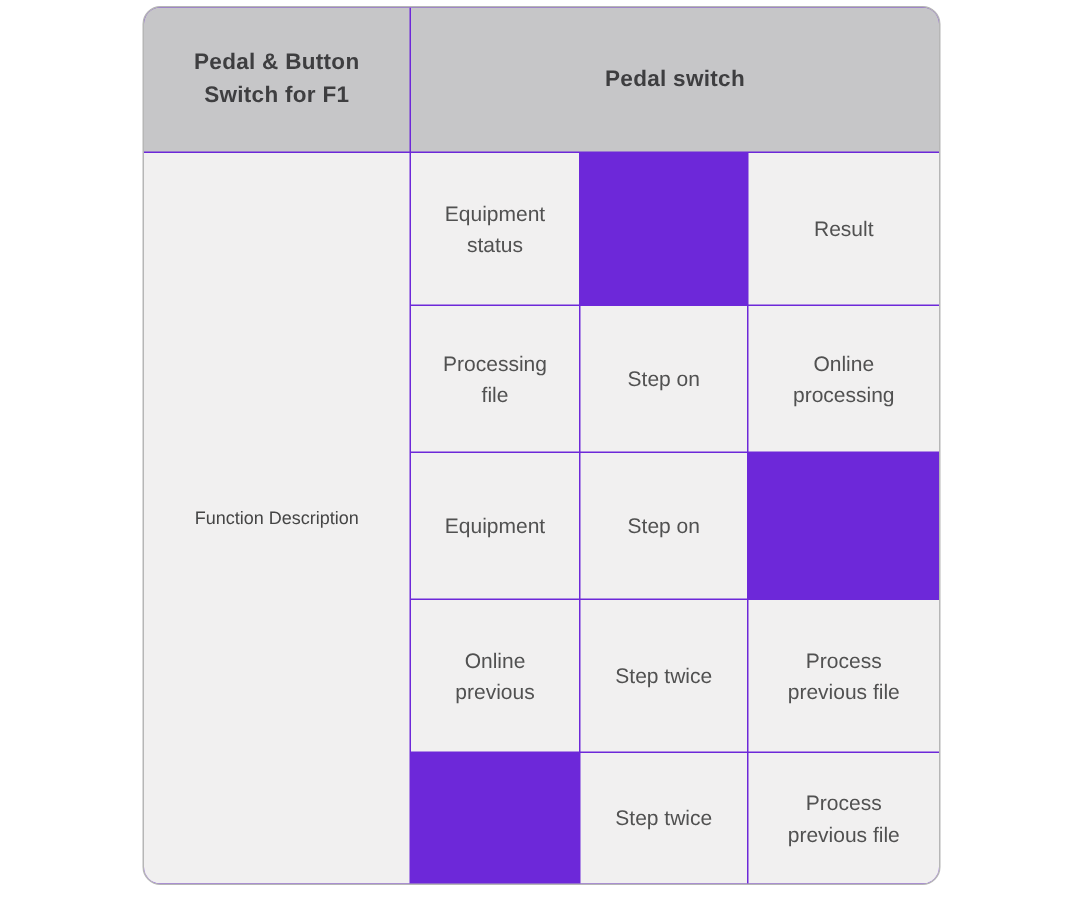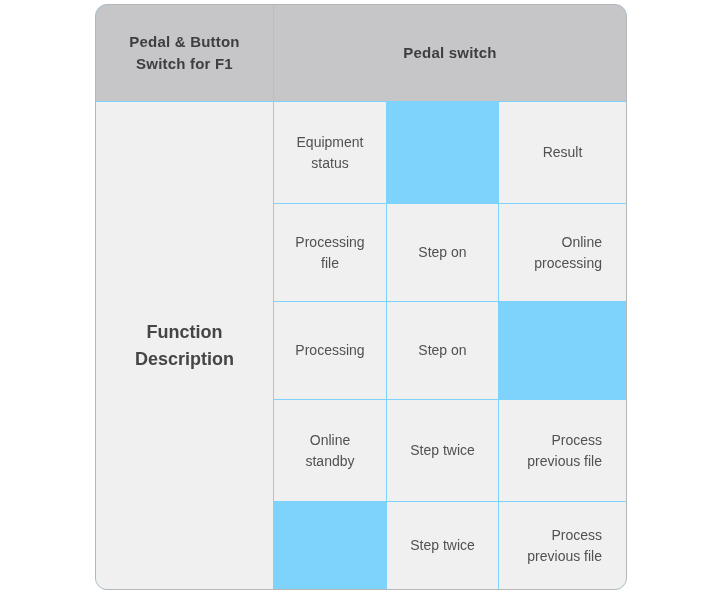--- a/index.html
+++ b/index.html
@@ -18,21 +18,21 @@
   .pedal-table {
     position: absolute;
     left: 95px;
     top: 4px;
     width: 532px;
     height: 586px;
     display: grid;
     grid-template-columns: 177px 112px 111px 1fr;
     grid-template-rows: 96px 101px 97px 97px 101px 1fr;
     gap: 1px;
-    background: #7dd3fc;          
+    background: #6d28d9;          
     border: 1px solid #b6b6b6;
     border-radius: 12px;
     overflow: hidden;
     box-sizing: border-box;
   }
   .cell {
     display: flex;
     align-items: center;
     justify-content: center;
     text-align: center;
@@ -48,28 +48,28 @@
     color: #3e3e40;
     font-weight: bold;
     font-size: 15px;
     letter-spacing: 0.2px;
   }
   .hdr-left  { grid-column: 1; grid-row: 1; padding: 0 16px; }
   .hdr-right { grid-column: 2 / 5; grid-row: 1; }
   .func-cell {
     grid-column: 1;
     grid-row: 2 / 7;
-    font-weight: bold;
-    font-size: 18px;
+    font-weight: normal;
+    font-size: 12px;
     color: #454545;
     padding: 0 0;
   }
   .c2 { grid-column: 2; }
   .c3 { grid-column: 3; }
-  .c4 { grid-column: 4; padding: 12px 24px; text-align: right; }
+  .c4 { grid-column: 4; padding: 12px 24px; }
   .r2 { grid-row: 2; }
   .r3 { grid-row: 3; }
   .r4 { grid-row: 4; }
   .r5 { grid-row: 5; }
   .r6 { grid-row: 6; }
 </style>
 </head>
 <body>
 
 <div class="stage">
@@ -80,24 +80,24 @@
 
     <div class="cell func-cell">Function Description</div>
 
     <div class="cell c2 r2">Equipment status</div>
     <div class="cell c4 r2">Result</div>
 
     <div class="cell c2 r3">Processing file</div>
     <div class="cell c3 r3">Step on</div>
     <div class="cell c4 r3">Online processing</div>
 
-    <div class="cell c2 r4">Processing</div>
+    <div class="cell c2 r4">Equipment</div>
     <div class="cell c3 r4">Step on</div>
 
-    <div class="cell c2 r5">Online standby</div>
+    <div class="cell c2 r5">Online previous</div>
     <div class="cell c3 r5">Step twice</div>
     <div class="cell c4 r5">Process previous file</div>
 
     <div class="cell c3 r6">Step twice</div>
     <div class="cell c4 r6">Process previous file</div>
 
   </div>
 </div>
 
 </body></html>

